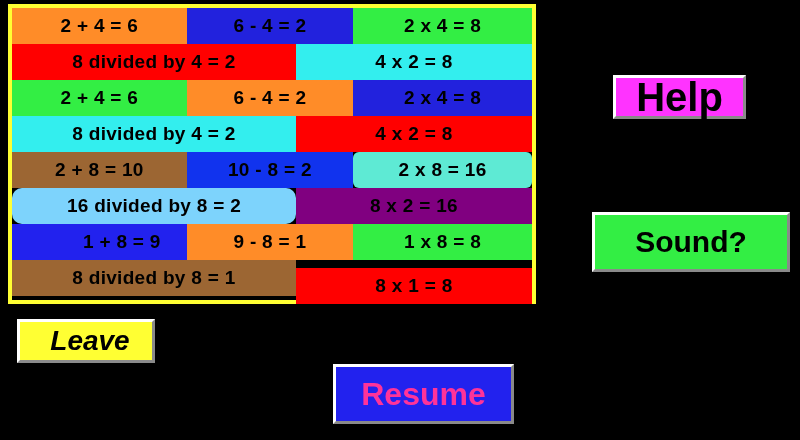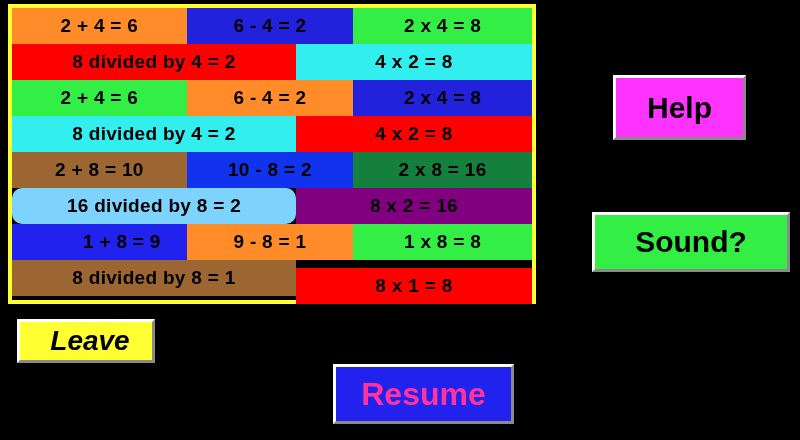--- a/index.html
+++ b/index.html
@@ -67,24 +67,24 @@
     border-top: 3px solid #FFFFFF;
     border-left: 3px solid #FFFFFF;
     border-right: 3px solid #8A8A8A;
     border-bottom: 3px solid #8A8A8A;
   }
 
   #help-button {
     left: 613px;
     top: 75px;
     width: 133px;
-    height: 65px;
+    height: 44px;
     background: #FF33FF;
     color: #000000;
-    font-size: 30px;
+    font-size: 40px;
   }
   #sound-button {
     left: 592px;
     top: 212px;
     width: 198px;
     height: 60px;
     background: #33EE44;
     color: #000000;
     font-size: 30px;
   }
@@ -130,21 +130,21 @@
         <div class="fact-cell" style="background: rgb(255, 140, 40);">6 - 4 = 2</div>
         <div class="fact-cell" style="background: rgb(34, 34, 221);">2 x 4 = 8</div>
       </div>
       <div class="fact-row row-double">
         <div class="fact-cell" style="background: rgb(51, 238, 238);">8 divided by 4 = 2</div>
         <div class="fact-cell" style="background: rgb(255, 0, 0);">4 x 2 = 8</div>
       </div>
       <div class="fact-row row-triple">
         <div class="fact-cell" style="background: rgb(156, 102, 51);">2 + 8 = 10</div>
         <div class="fact-cell" style="background: rgb(17, 51, 238);">10 - 8 = 2</div>
-        <div class="fact-cell" style="background: #15803d;">2 x 8 = 16</div>
+        <div class="fact-cell" style="background: #5eead4; border-radius: 6px;">2 x 8 = 16</div>
       </div>
       <div class="fact-row row-double">
         <div class="fact-cell" style="background: #7dd3fc; border-radius: 10px;">16 divided by 8 = 2</div>
         <div class="fact-cell" style="background: rgb(128, 0, 128);">8 x 2 = 16</div>
       </div>
       <div class="fact-row row-triple">
         <div class="fact-cell" style="background: rgb(34, 34, 238); padding-left: 45px;">1 + 8 = 9</div>
         <div class="fact-cell" style="background: rgb(255, 140, 40);">9 - 8 = 1</div>
         <div class="fact-cell" style="background: rgb(51, 238, 68);">1 x 8 = 8</div>
       </div>

